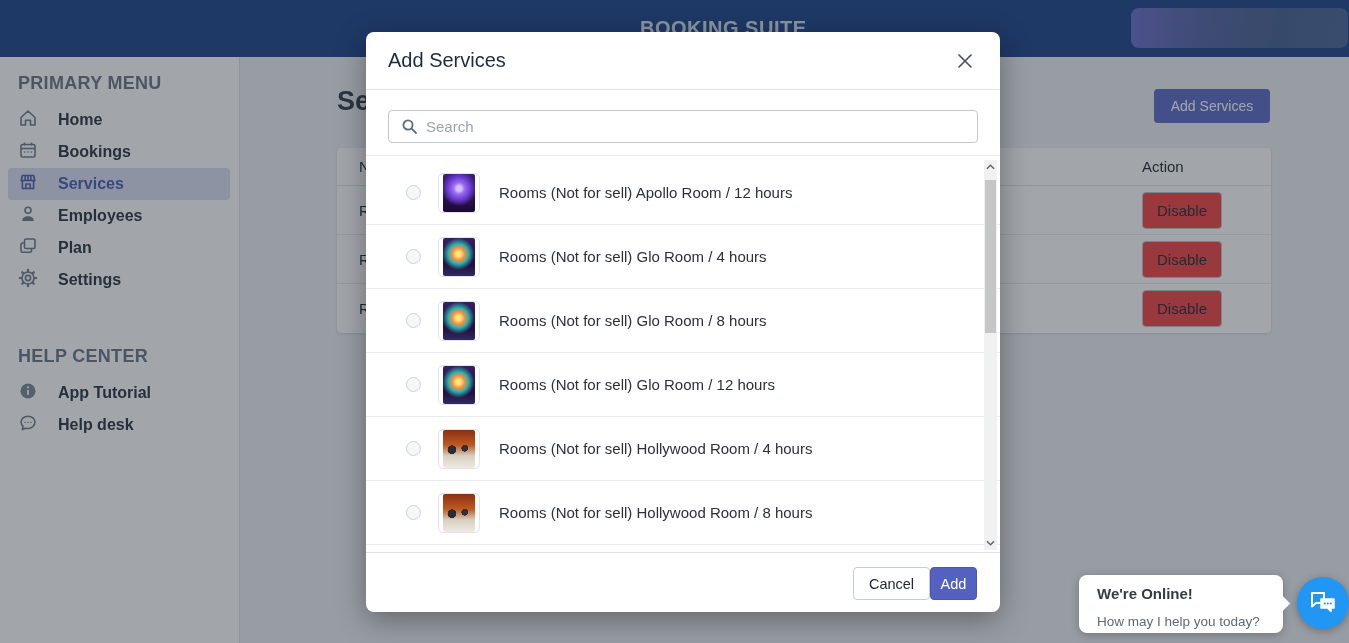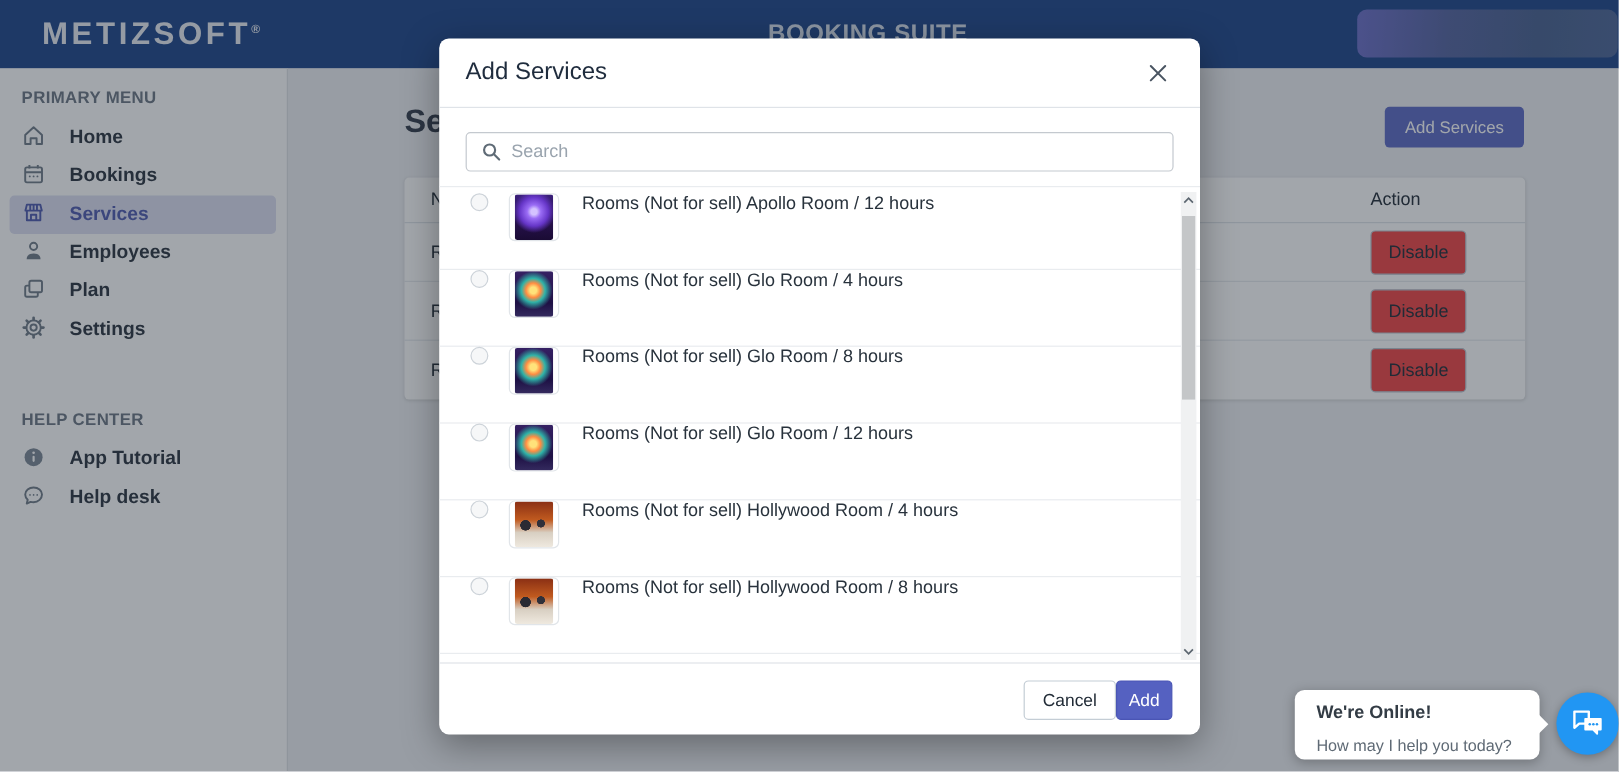--- a/index.html
+++ b/index.html
@@ -12,21 +12,21 @@
   .logo { position:absolute; left:35px; top:13px; font-size:26px; font-weight:bold; letter-spacing:3px; color:#e9edf3; }
   .logo sup { font-size:10px; letter-spacing:0; }
   .app-title { position:absolute; left:640px; top:17px; font-size:20px; font-weight:bold; letter-spacing:.5px; color:#d8e1ee; }
   .header-highlight-btn { position:absolute; right:1px; top:8px; width:217px; height:40px; border-radius:8px;
     background:linear-gradient(95deg,#6b6ec9 0%,#53629f 35%,#47608f 70%,#4c6597 100%); }
 
   
   .sidebar { position:absolute; top:57px; left:0; width:240px; bottom:0; background:#ffffff; border-right:1px solid #dfe2e6; }
   .back-row { height:61px; display:flex; align-items:center; padding-left:18px; border-bottom:1px solid #e7eaee; cursor:pointer; }
   .back-row .txt { margin-left:16px; font-size:16px; color:#2a333e; }
-  .section-label { margin:16px 0 10px 18px; font-size:14px; font-weight:bold; letter-spacing:.3px; color:#6b7683; }
+  .section-label { margin:16px 0 10px 18px; font-size:18px; font-weight:bold; letter-spacing:.3px; color:#6b7683; }
   .side-item { margin:0 9px 0 8px; height:32px; border-radius:4px; display:flex; align-items:center; padding-left:10px; color:#6e7a87; cursor:pointer; }
   .side-item .lbl { margin-left:20px; font-size:16px; color:#2a333e; font-weight:bold;text-align:right; }
   .side-item.active { background:#dcdff2; }
   .side-item.active .lbl { color:#4e5aaf; }
   .side-item.active svg { color:#4e5aaf; }
   .side-item svg { color:#6e7a87; }
   .help-gap { height:34px; }
 
   
   .main { position:absolute; left:240px; top:57px; right:0; bottom:0; background:#eef0f3; }
@@ -53,21 +53,21 @@
     padding:0 22px; border-bottom:1px solid #dfe3e8; }
   .m-title { font-size:20px; color:#1f2c3d; }
   .m-close { margin-left:auto; width:26px; height:26px; display:flex; align-items:center; justify-content:center; cursor:pointer; }
   .m-search { position:absolute; left:22px; right:22px; top:78px; height:33px; border:1px solid #c4c9cf; border-radius:4px;
     display:flex; align-items:center; background:#ffffff; }
   .m-search svg { margin:0 8px 0 12px; flex:none; }
   .m-search input { border:none; outline:none; flex:1; height:100%; font-size:15px; font-family:inherit; color:#212b36; background:transparent; }
   .m-search input::placeholder { color:#9aa4ae; }
 
   .m-list { position:absolute; left:0; right:0; top:123px; height:397px; border-top:1px solid #e9ecef; padding-top:5px; overflow:hidden; }
-  .s-row { height:64px; display:flex; padding-left:26px; border-bottom:1px solid #e9ecef; cursor:pointer; }
+  .s-row { height:64px; display:flex; align-items:center; padding-left:40px; border-bottom:1px solid #e9ecef; cursor:pointer; }
   .radio { width:15px; height:15px; border-radius:50%; border:1px solid #cdd3d9; background:#f6f7f8; flex:none; }
   .thumb { width:42px; height:40px; margin-left:17px; border:1px solid #e1e5e9; border-radius:5px; background:#ffffff;
     display:flex; align-items:center; justify-content:center; flex:none; }
   .thumb .art { width:32px; height:38px; border-radius:2px; }
   .art.apollo { background:
       radial-gradient(circle at 50% 38%, #d4c2ff 0 9%, #9a6cf5 20%, #6636c8 42%, rgba(0,0,0,0) 62%),
       linear-gradient(180deg,#3a1f7a 0%,#241046 70%,#1a0b34 100%); }
   .art.glo { background:
       radial-gradient(circle at 48% 42%, #ffe27a 0 10%, #ff8c42 22%, #2fb3a8 36%, rgba(0,0,0,0) 58%),
       linear-gradient(180deg,#352063 0%,#1e1145 70%,#342a5e 100%); }
@@ -98,21 +98,20 @@
   .chat-prompt { margin-top:12px; font-size:13.5px; color:#5f6a75; }
   .chat-fab { position:absolute; left:1297px; top:577px; width:52px; height:52px; border-radius:50%; background:#2196f3;
     display:flex; align-items:center; justify-content:center; z-index:70; cursor:pointer; box-shadow:0 2px 8px rgba(0,0,0,.3); }
 </style>
 </head>
 <body>
 
 <div id="app">
 
   <div class="header">
-    <div class="logo"><span>METIZSOFT</span><sup>®</sup></div>
     <div class="app-title">BOOKING SUITE</div>
     <div class="header-highlight-btn"></div>
   </div>
 
   <div class="sidebar">
 
     <div class="section-label">PRIMARY MENU</div>
 
     <div class="side-item">
       <span><svg width="20" height="20" viewBox="0 0 20 20" fill="none" stroke="currentColor" stroke-width="1.6" stroke-linejoin="round">

